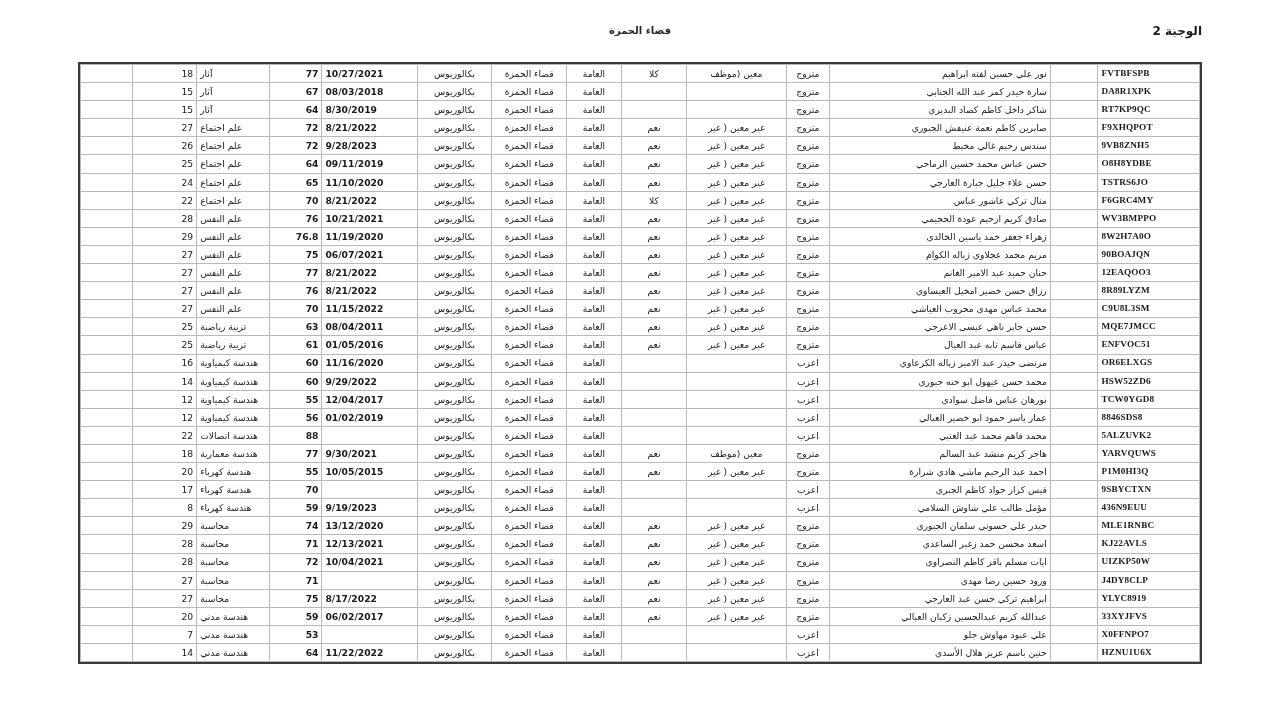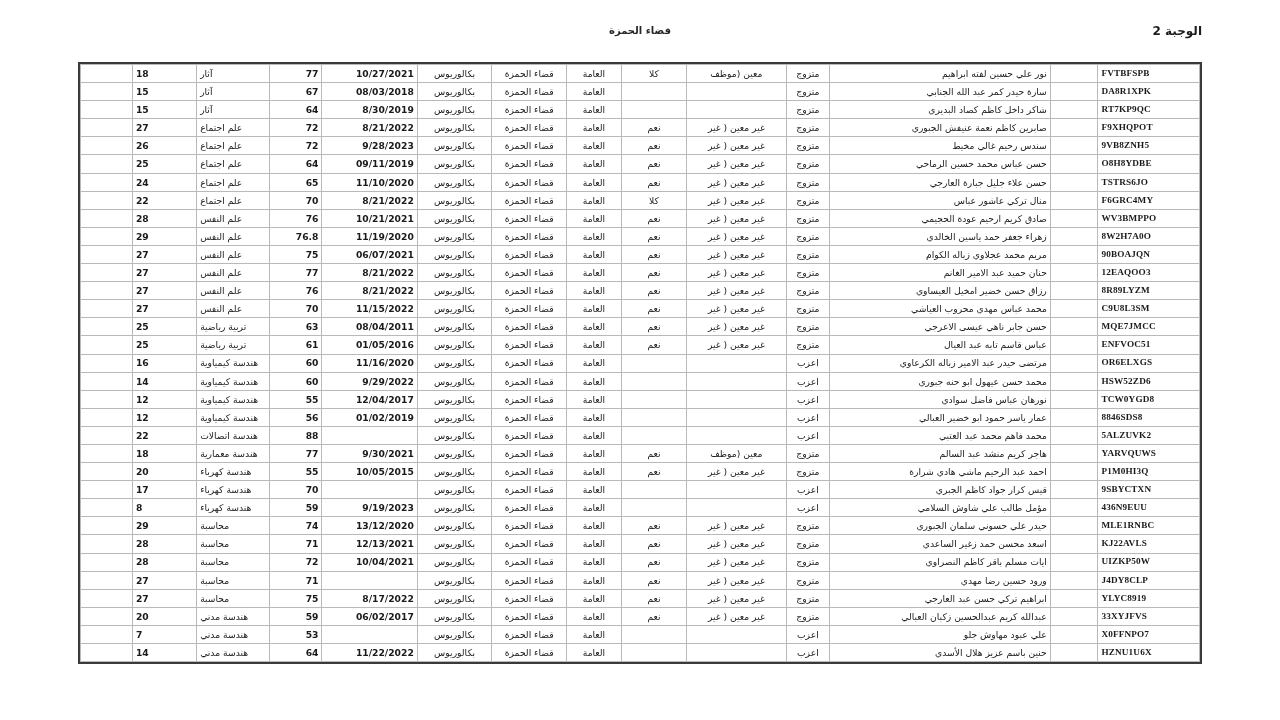--- a/index.html
+++ b/index.html
@@ -102,22 +102,22 @@
     font-family: Liberation Serif, serif;
     font-size: 9.6px;
     letter-spacing: 0.15px;
     font-weight: 600;
     padding-left: 5px;
     color: #111;
   }
   .cell-name    { padding-right: 5px; font-size: 9.2px; }
   .cell-mid     { text-align: center; }
   .cell-num     { direction: ltr; text-align: right; font-size: 9.4px; font-weight: 600; }
-  .cell-date    { direction: ltr; text-align: right; font-size: 9.4px; font-weight: 600; }
-  .cell-age     { direction: ltr; padding-right: 9px; font-size: 9.6px; font-weight: 700; }
+  .cell-date    { direction: ltr; text-align: left; font-size: 9.4px; font-weight: 600; }
+  .cell-age     { direction: ltr; text-align: right; padding-right: 9px; font-size: 9.6px; font-weight: 400; }
   .cell-spec    { text-align: left; font-size: 8.8px; }
   .cell-appoint { text-align: center; font-size: 8.7px; margin-top: 45px; }
   .cell-blank   { }
 </style>
 </head>
 <body>
 
 <div id="page">
 
   <div class="page-header">

